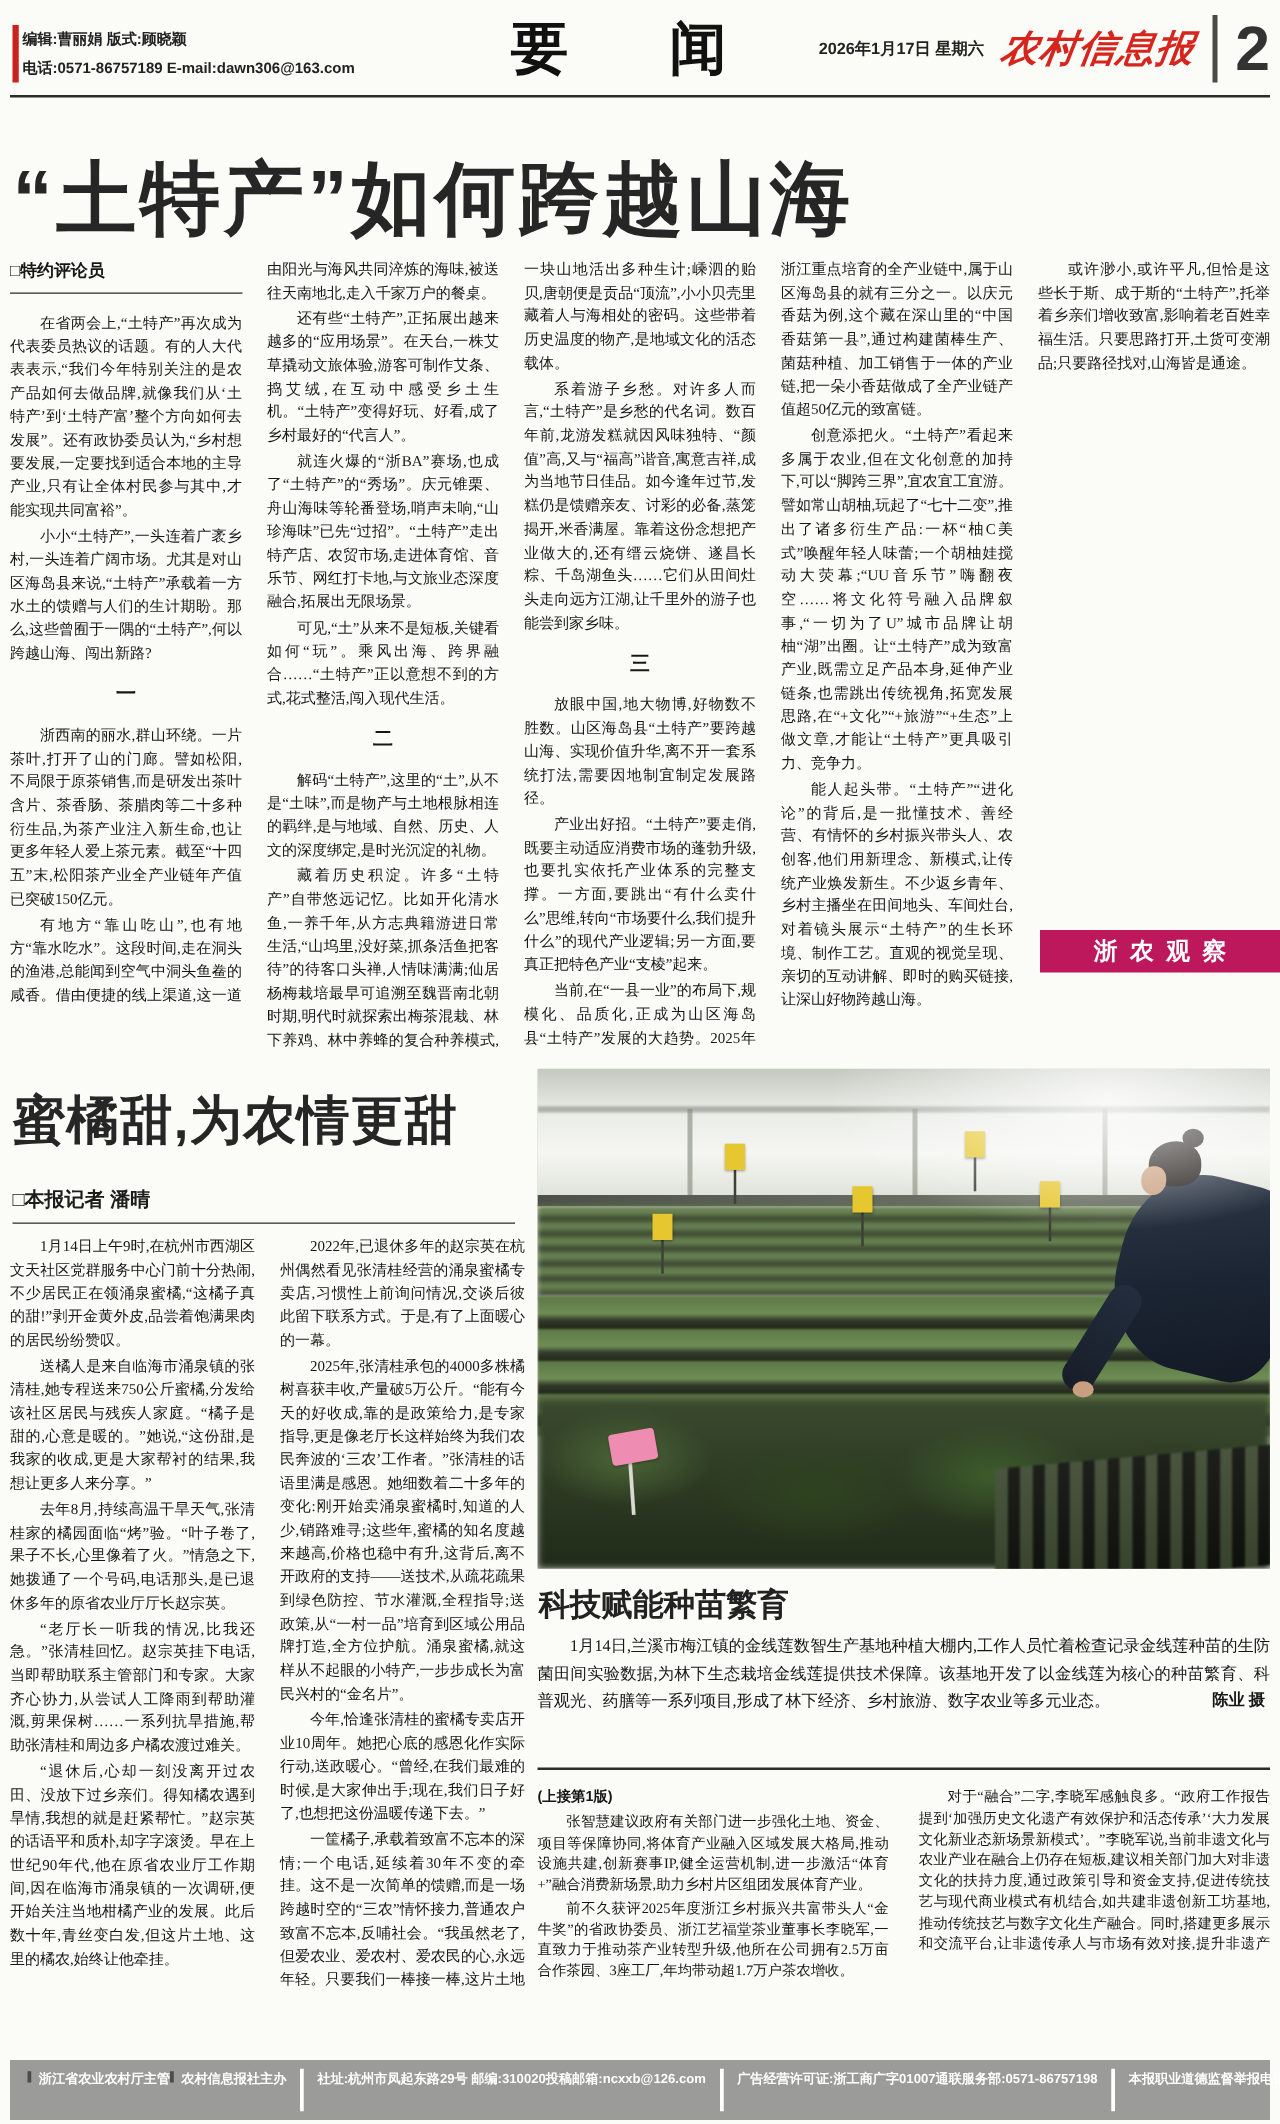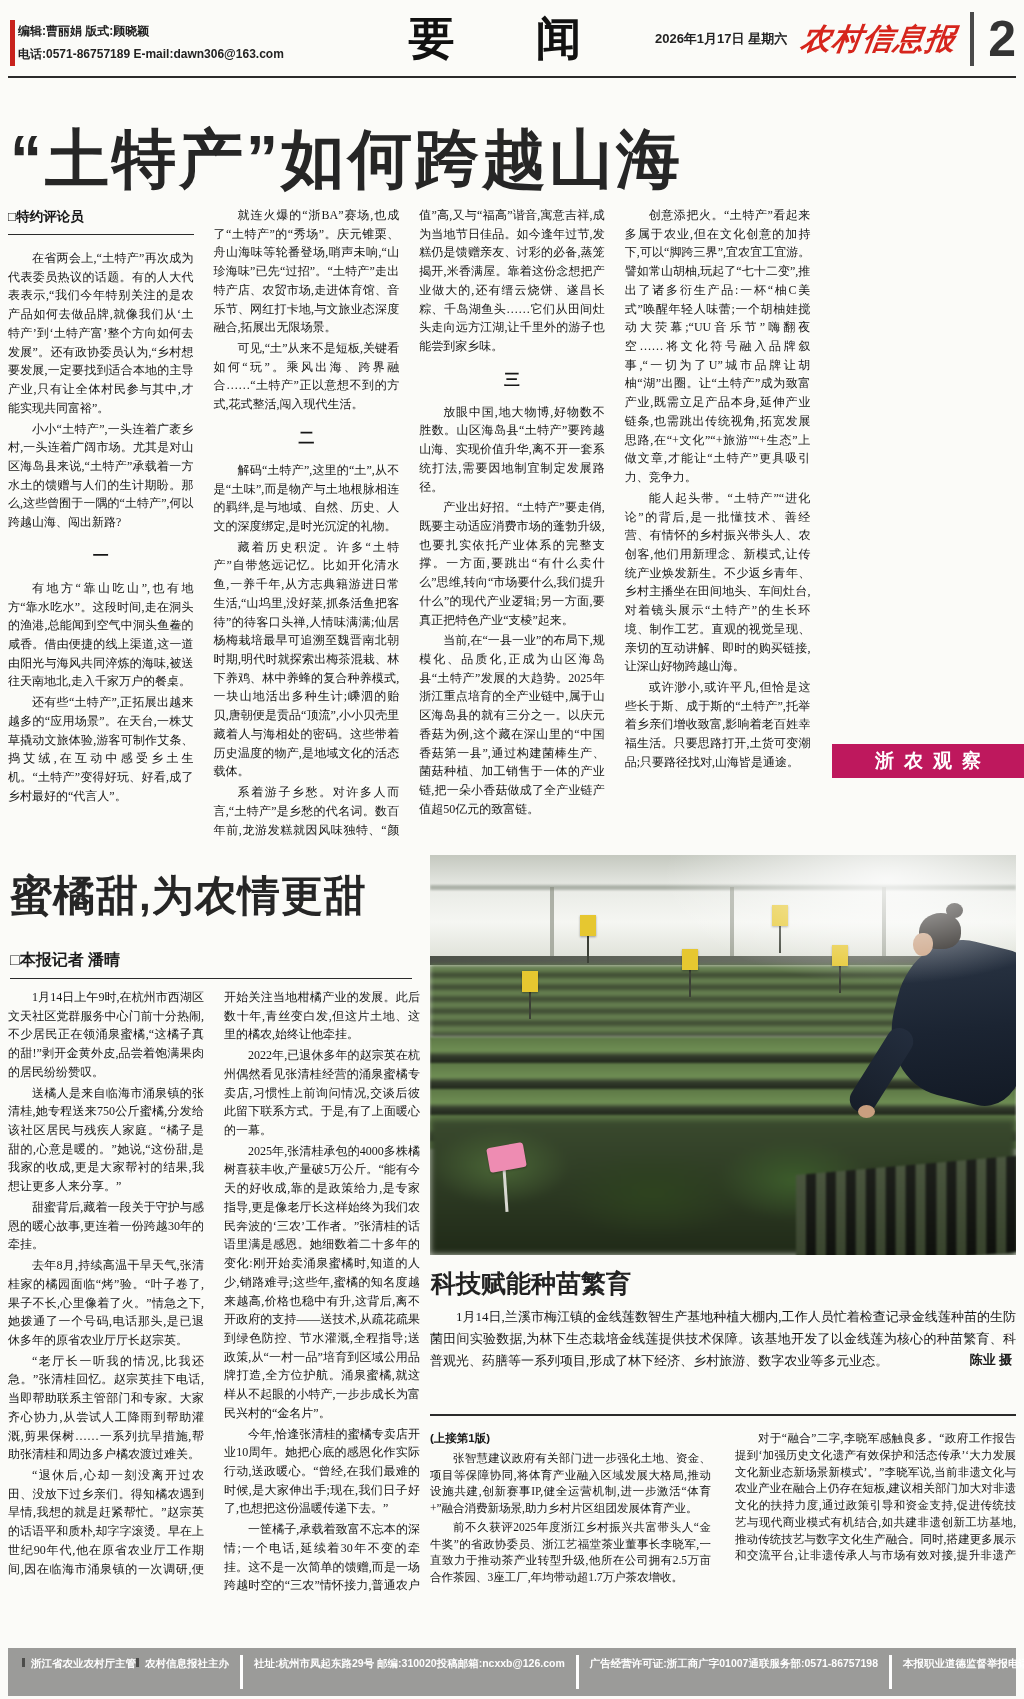--- a/index.html
+++ b/index.html
@@ -129,20 +129,21 @@
 </div>
 <div class="abs hdr-rule"></div>
 
 <h1 class="abs a1-headline">“土特产”如何跨越山海</h1>
 
 <div class="abs a1-body">
   <div class="byline">□特约评论员</div>
   <p class="p">在省两会上,“土特产”再次成为代表委员热议的话题。有的人大代表表示,“我们今年特别关注的是农产品如何去做品牌,就像我们从‘土特产’到‘土特产富’整个方向如何去发展”。还有政协委员认为,“乡村想要发展,一定要找到适合本地的主导产业,只有让全体村民参与其中,才能实现共同富裕”。</p>
   <p class="p">小小“土特产”,一头连着广袤乡村,一头连着广阔市场。尤其是对山区海岛县来说,“土特产”承载着一方水土的馈赠与人们的生计期盼。那么,这些曾囿于一隅的“土特产”,何以跨越山海、闯出新路?</p>
   <div class="sec">一</div>
+  <p class="p">浙西南的丽水,群山环绕。一片茶叶,打开了山的门廊。譬如松阳,不局限于原茶销售,而是研发出茶叶含片、茶香肠、茶腊肉等二十多种衍生品,为茶产业注入新生命,也让更多年轻人爱上茶元素。截至“十四五”末,松阳茶产业全产业链年产值已突破150亿元。</p>
   <p class="p">有地方“靠山吃山”,也有地方“靠水吃水”。这段时间,走在洞头的渔港,总能闻到空气中洞头鱼鲞的咸香。借由便捷的线上渠道,这一道由阳光与海风共同淬炼的海味,被送往天南地北,走入千家万户的餐桌。</p>
   <p class="p">还有些“土特产”,正拓展出越来越多的“应用场景”。在天台,一株艾草撬动文旅体验,游客可制作艾条、捣艾绒,在互动中感受乡土生机。“土特产”变得好玩、好看,成了乡村最好的“代言人”。</p>
   <p class="p">就连火爆的“浙BA”赛场,也成了“土特产”的“秀场”。庆元锥栗、舟山海味等轮番登场,哨声未响,“山珍海味”已先“过招”。“土特产”走出特产店、农贸市场,走进体育馆、音乐节、网红打卡地,与文旅业态深度融合,拓展出无限场景。</p>
   <p class="p">可见,“土”从来不是短板,关键看如何“玩”。乘风出海、跨界融合……“土特产”正以意想不到的方式,花式整活,闯入现代生活。</p>
   <div class="sec">二</div>
   <p class="p">解码“土特产”,这里的“土”,从不是“土味”,而是物产与土地根脉相连的羁绊,是与地域、自然、历史、人文的深度绑定,是时光沉淀的礼物。</p>
   <p class="p">藏着历史积淀。许多“土特产”自带悠远记忆。比如开化清水鱼,一养千年,从方志典籍游进日常生活,“山坞里,没好菜,抓条活鱼把客待”的待客口头禅,人情味满满;仙居杨梅栽培最早可追溯至魏晋南北朝时期,明代时就探索出梅茶混栽、林下养鸡、林中养蜂的复合种养模式,一块山地活出多种生计;嵊泗的贻贝,唐朝便是贡品“顶流”,小小贝壳里藏着人与海相处的密码。这些带着历史温度的物产,是地域文化的活态载体。</p>
   <p class="p">系着游子乡愁。对许多人而言,“土特产”是乡愁的代名词。数百年前,龙游发糕就因风味独特、“颜值”高,又与“福高”谐音,寓意吉祥,成为当地节日佳品。如今逢年过节,发糕仍是馈赠亲友、讨彩的必备,蒸笼揭开,米香满屋。靠着这份念想把产业做大的,还有缙云烧饼、遂昌长粽、千岛湖鱼头……它们从田间灶头走向远方江湖,让千里外的游子也能尝到家乡味。</p>
   <div class="sec">三</div>
   <p class="p">放眼中国,地大物博,好物数不胜数。山区海岛县“土特产”要跨越山海、实现价值升华,离不开一套系统打法,需要因地制宜制定发展路径。</p>
@@ -154,21 +155,20 @@
 </div>
 
 <div class="abs zhe-tag">浙农观察</div>
 
 <h2 class="abs a2-headline">蜜橘甜,为农情更甜</h2>
 <div class="abs a2-byline">□本报记者  潘晴</div>
 
 <div class="abs a2-body">
   <p class="p">1月14日上午9时,在杭州市西湖区文天社区党群服务中心门前十分热闹,不少居民正在领涌泉蜜橘,“这橘子真的甜!”剥开金黄外皮,品尝着饱满果肉的居民纷纷赞叹。</p>
   <p class="p">送橘人是来自临海市涌泉镇的张清桂,她专程送来750公斤蜜橘,分发给该社区居民与残疾人家庭。“橘子是甜的,心意是暖的。”她说,“这份甜,是我家的收成,更是大家帮衬的结果,我想让更多人来分享。”</p>
-  <p class="p">甜蜜背后,藏着一段关于守护与感恩的暖心故事,更连着一份跨越30年的牵挂。</p>
   <p class="p">去年8月,持续高温干旱天气,张清桂家的橘园面临“烤”验。“叶子卷了,果子不长,心里像着了火。”情急之下,她拨通了一个号码,电话那头,是已退休多年的原省农业厅厅长赵宗英。</p>
   <p class="p">“老厅长一听我的情况,比我还急。”张清桂回忆。赵宗英挂下电话,当即帮助联系主管部门和专家。大家齐心协力,从尝试人工降雨到帮助灌溉,剪果保树……一系列抗旱措施,帮助张清桂和周边多户橘农渡过难关。</p>
   <p class="p">“退休后,心却一刻没离开过农田、没放下过乡亲们。得知橘农遇到旱情,我想的就是赶紧帮忙。”赵宗英的话语平和质朴,却字字滚烫。早在上世纪90年代,他在原省农业厅工作期间,因在临海市涌泉镇的一次调研,便开始关注当地柑橘产业的发展。此后数十年,青丝变白发,但这片土地、这里的橘农,始终让他牵挂。</p>
   <p class="p">2022年,已退休多年的赵宗英在杭州偶然看见张清桂经营的涌泉蜜橘专卖店,习惯性上前询问情况,交谈后彼此留下联系方式。于是,有了上面暖心的一幕。</p>
   <p class="p">2025年,张清桂承包的4000多株橘树喜获丰收,产量破5万公斤。“能有今天的好收成,靠的是政策给力,是专家指导,更是像老厅长这样始终为我们农民奔波的‘三农’工作者。”张清桂的话语里满是感恩。她细数着二十多年的变化:刚开始卖涌泉蜜橘时,知道的人少,销路难寻;这些年,蜜橘的知名度越来越高,价格也稳中有升,这背后,离不开政府的支持——送技术,从疏花疏果到绿色防控、节水灌溉,全程指导;送政策,从“一村一品”培育到区域公用品牌打造,全方位护航。涌泉蜜橘,就这样从不起眼的小特产,一步步成长为富民兴村的“金名片”。</p>
   <p class="p">今年,恰逢张清桂的蜜橘专卖店开业10周年。她把心底的感恩化作实际行动,送政暖心。“曾经,在我们最难的时候,是大家伸出手;现在,我们日子好了,也想把这份温暖传递下去。”</p>
   <p class="p">一筐橘子,承载着致富不忘本的深情;一个电话,延续着30年不变的牵挂。这不是一次简单的馈赠,而是一场跨越时空的“三农”情怀接力,普通农户致富不忘本,反哺社会。“我虽然老了,但爱农业、爱农村、爱农民的心,永远年轻。只要我们一棒接一棒,这片土地上共同富裕的故事,就会像这橘子一样,越来越甜。”赵宗英满怀信心地说。</p>
 </div>
 
 <div class="abs photo">

